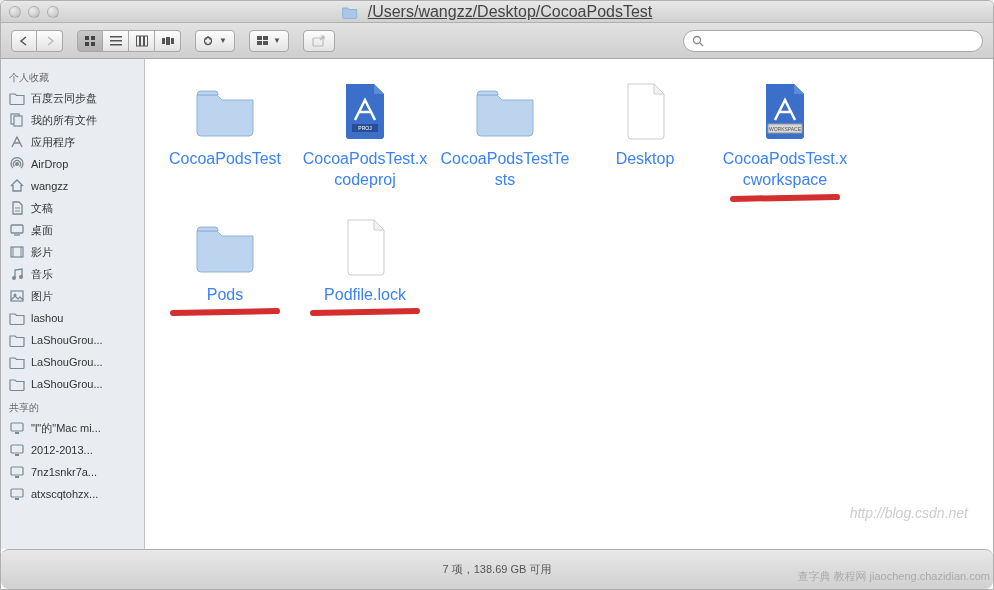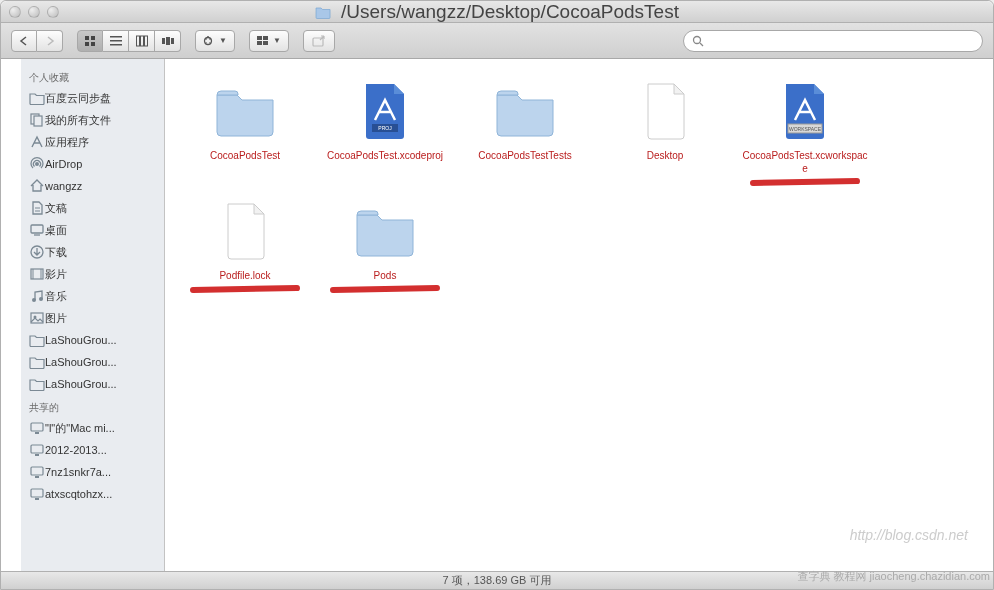--- a/index.html
+++ b/index.html
@@ -4,53 +4,53 @@
   <style>
     * { margin: 0; padding: 0; box-sizing: border-box; font-family: -apple-system, "Helvetica Neue", Arial, sans-serif; }
     body { background: #ededed; width: 994px; height: 590px; overflow: hidden; }
     
     .window { width: 994px; height: 590px; background: #fff; border-radius: 6px 6px 0 0; border: 1px solid #b0b0b0; display: flex; flex-direction: column; }
     
     .titlebar { height: 22px; background: linear-gradient(#e8e8e8, #d0d0d0); border-bottom: 1px solid #b0b0b0; display: flex; align-items: center; position: relative; border-radius: 6px 6px 0 0; }
     .traffic-lights { display: flex; gap: 7px; margin-left: 8px; }
     .light { width: 12px; height: 12px; border-radius: 50%; border: 0.5px solid rgba(0,0,0,0.15); }
     .light.gray { background: radial-gradient(circle at 30% 30%, #eee, #bbb); }
-    .title { position: absolute; left: 50%; transform: translateX(-50%); display: flex; align-items: center; gap: 10px; font-size: 19px; color: #444; }
+    .title { position: absolute; left: 50%; transform: translateX(-50%); display: flex; align-items: center; gap: 10px; font-size: 16px; color: #444; text-decoration: underline; }
     
     .toolbar { height: 36px; background: linear-gradient(#e2e2e2, #cfcfcf); border-bottom: 1px solid #a8a8a8; display: flex; align-items: center; padding: 0 10px; gap: 14px; }
     .tb-group { display: flex; }
     .tb-btn { background: linear-gradient(#fdfdfd, #e3e3e3); border: 1px solid #a8a8a8; height: 22px; min-width: 26px; display: flex; align-items: center; justify-content: center; color: #555; }
     .tb-btn:first-child { border-radius: 4px 0 0 4px; }
     .tb-btn:last-child { border-radius: 0 4px 4px 0; }
     .tb-btn:only-child { border-radius: 4px; }
     .tb-btn + .tb-btn { border-left: none; }
     .tb-btn.active { background: linear-gradient(#c8c8c8, #b0b0b0); }
     .tb-btn.disabled { color: #bbb; }
     .search { margin-left: auto; width: 300px; height: 22px; border-radius: 11px; border: 1px solid #a8a8a8; background: #fff; display: flex; align-items: center; padding: 0 8px; }
     .search input { border: none; outline: none; flex: 1; font-size: 12px; background: transparent; }
     
-    .body { flex: 1; display: flex; overflow: hidden; padding-left: 20px; }
+    .body { flex: 1; display: flex; overflow: hidden; }
     
     .sidebar { width: 144px; background: #e9ecf0; border-right: 1px solid #c3c3c3; overflow-y: auto; padding-top: 6px; font-size: 11px; }
     .sb-header { color: #6c6c6c; font-size: 10px; padding: 6px 8px 2px; }
-    .sb-item { display: flex; align-items: center; padding: 3px 8px; color: #333; white-space: nowrap; overflow: hidden; text-overflow: ellipsis; cursor: default; }
+    .sb-item { display: flex; align-items: center; gap: 6px; padding: 3px 8px; color: #333; white-space: nowrap; overflow: hidden; text-overflow: ellipsis; cursor: default; }
     .sb-icon { width: 16px; height: 16px; display: inline-flex; align-items: center; justify-content: center; flex-shrink: 0; }
     
     .content { flex: 1; background: #fff; overflow: auto; position: relative; }
     .icon-grid { display: flex; flex-wrap: wrap; padding: 20px 10px; gap: 0; }
     .file-item { width: 140px; display: flex; flex-direction: column; align-items: center; margin-bottom: 24px; position: relative; }
     .file-icon { width: 64px; height: 64px; margin-bottom: 6px; display: flex; align-items: center; justify-content: center; }
-    .file-label { font-size: 10px; color: #b91c1c; text-align: center; max-width: 130px; word-break: break-word; line-height: 1.3; }
+    .file-label { font-size: 16px; color: #3b82f6; text-align: center; max-width: 130px; word-break: break-word; line-height: 1.3; }
     
     .folder-svg { width: 62px; height: 52px; }
     .doc-svg { width: 46px; height: 58px; }
     
     .annotation { position: absolute; height: 6px; background: #d32f2f; border-radius: 3px; }
     
-    .statusbar { height: 18px; background: linear-gradient(#e8e8e8, #d0d0d0); border-top: 1px solid #b0b0b0; display: flex; align-items: center; justify-content: center; font-size: 11px; color: #555; }
+    .statusbar { height: 40px; background: linear-gradient(#e8e8e8, #d0d0d0); border-top: 1px solid #b0b0b0; display: flex; align-items: center; justify-content: center; font-size: 11px; color: #555; border-radius: 8px; }
     
     .watermark { position: absolute; right: 25px; bottom: 28px; color: #ccc; font-size: 14px; font-style: italic; }
     .watermark2 { position: absolute; right: 4px; bottom: 6px; color: #aaa; font-size: 11px; }
   </style>
 </head>
 <body>
 
 <div class="window">
   <div class="titlebar">
     <div class="traffic-lights">
@@ -210,29 +210,20 @@
               <svg width="16" height="16">
                 <rect x="2" y="3" width="12" height="8" rx="1" fill="none" stroke="#7b8994" stroke-width="1.3"></rect>
                 <line x1="5" y1="13" x2="11" y2="13" stroke="#7b8994" stroke-width="1.3"></line>
               </svg>
             </span>
             <span>桌面</span>
           </div>
           <div class="sb-item">
             <span class="sb-icon">
               <svg width="16" height="16">
-                <circle cx="8" cy="8" r="6" fill="none" stroke="#7b8994" stroke-width="1.3"></circle>
-                <path d="M8 4v6 M5 8l3 3 3-3" fill="none" stroke="#7b8994" stroke-width="1.3"></path>
-              </svg>
-            </span>
-            <span>下载</span>
-          </div>
-          <div class="sb-item">
-            <span class="sb-icon">
-              <svg width="16" height="16">
                 <rect x="2" y="3" width="12" height="10" fill="none" stroke="#7b8994" stroke-width="1.2"></rect>
                 <line x1="4" y1="3" x2="4" y2="13" stroke="#7b8994"></line>
                 <line x1="12" y1="3" x2="12" y2="13" stroke="#7b8994"></line>
               </svg>
             </span>
             <span>影片</span>
           </div>
           <div class="sb-item">
             <span class="sb-icon">
               <svg width="16" height="16">
@@ -245,20 +236,28 @@
           </div>
           <div class="sb-item">
             <span class="sb-icon">
               <svg width="16" height="16">
                 <rect x="2" y="3" width="12" height="10" fill="none" stroke="#7b8994" stroke-width="1.2"></rect>
                 <circle cx="6" cy="7" r="1.5" fill="#7b8994"></circle>
                 <path d="M2 12l4-4 3 3 2-2 3 3" fill="none" stroke="#7b8994" stroke-width="1.2"></path>
               </svg>
             </span>
             <span>图片</span>
+          </div>
+          <div class="sb-item">
+            <span class="sb-icon">
+              <svg width="16" height="14">
+                <path d="M1 3h5l1.5 1.5H15v8a1 1 0 01-1 1H2a1 1 0 01-1-1z" fill="none" stroke="#7b8994" stroke-width="1.2"></path>
+              </svg>
+            </span>
+            <span>lashou</span>
           </div>
           <div class="sb-item">
             <span class="sb-icon">
               <svg width="16" height="14">
                 <path d="M1 3h5l1.5 1.5H15v8a1 1 0 01-1 1H2a1 1 0 01-1-1z" fill="none" stroke="#7b8994" stroke-width="1.2"></path>
               </svg>
             </span>
             <span>LaShouGrou...</span>
           </div>
           <div class="sb-item">
@@ -368,36 +367,36 @@
                 <path d="M13 38 L23 18 L33 38 M17 30 h12" stroke="#fff" stroke-width="2.5" fill="none"></path>
                 <rect x="6" y="42" width="34" height="9" fill="#d8d8d8" stroke="#999"></rect>
                 <text x="23" y="49" font-size="5" fill="#555" text-anchor="middle">WORKSPACE</text>
               </svg>
             </div>
             <div class="file-label">CocoaPodsTest.xcworkspace</div>
             <div class="annotation" style="width: 110px; bottom: -10px; left: 15px; transform: rotate(-1deg);"></div>
           </div>
           <div class="file-item">
             <div class="file-icon">
+              <svg class="folder-svg" viewBox="0 0 62 52">
+                <path d="M3 10 h20 l5 5 H59 v32 a4 4 0 0 1 -4 4 H7 a4 4 0 0 1 -4 -4 z" fill="#bcd4ed" stroke="#8fb4d8" stroke-width="1"></path>
+                <path d="M3 10 a4 4 0 0 1 4 -4 h14 a3 3 0 0 1 3 3 v1 z" fill="#bcd4ed" stroke="#8fb4d8" stroke-width="1"></path>
+              </svg>
+            </div>
+            <div class="file-label">Pods</div>
+            <div class="annotation" style="width: 110px; bottom: -10px; left: 15px; transform: rotate(-1deg);"></div>
+          </div>
+          <div class="file-item">
+            <div class="file-icon">
               <svg class="doc-svg" viewBox="0 0 46 58">
                 <path d="M6 2 h26 l10 10 v42 a3 3 0 0 1 -3 3 H9 a3 3 0 0 1 -3 -3 z" fill="#fff" stroke="#ccc" stroke-width="1"></path>
                 <path d="M32 2 v10 h10 z" fill="#f2f2f2" stroke="#ccc" stroke-width="1"></path>
               </svg>
             </div>
             <div class="file-label">Podfile.lock</div>
-            <div class="annotation" style="width: 110px; bottom: -10px; left: 15px; transform: rotate(-1deg);"></div>
-          </div>
-          <div class="file-item">
-            <div class="file-icon">
-              <svg class="folder-svg" viewBox="0 0 62 52">
-                <path d="M3 10 h20 l5 5 H59 v32 a4 4 0 0 1 -4 4 H7 a4 4 0 0 1 -4 -4 z" fill="#bcd4ed" stroke="#8fb4d8" stroke-width="1"></path>
-                <path d="M3 10 a4 4 0 0 1 4 -4 h14 a3 3 0 0 1 3 3 v1 z" fill="#bcd4ed" stroke="#8fb4d8" stroke-width="1"></path>
-              </svg>
-            </div>
-            <div class="file-label">Pods</div>
             <div class="annotation" style="width: 110px; bottom: -10px; left: 15px; transform: rotate(-1deg);"></div>
           </div>
         </div>
       <div class="watermark">http://blog.csdn.net</div>
     </div>
   </div>
 
   <div class="statusbar">
     <span>7 项，138.69 GB 可用</span>
   </div>

